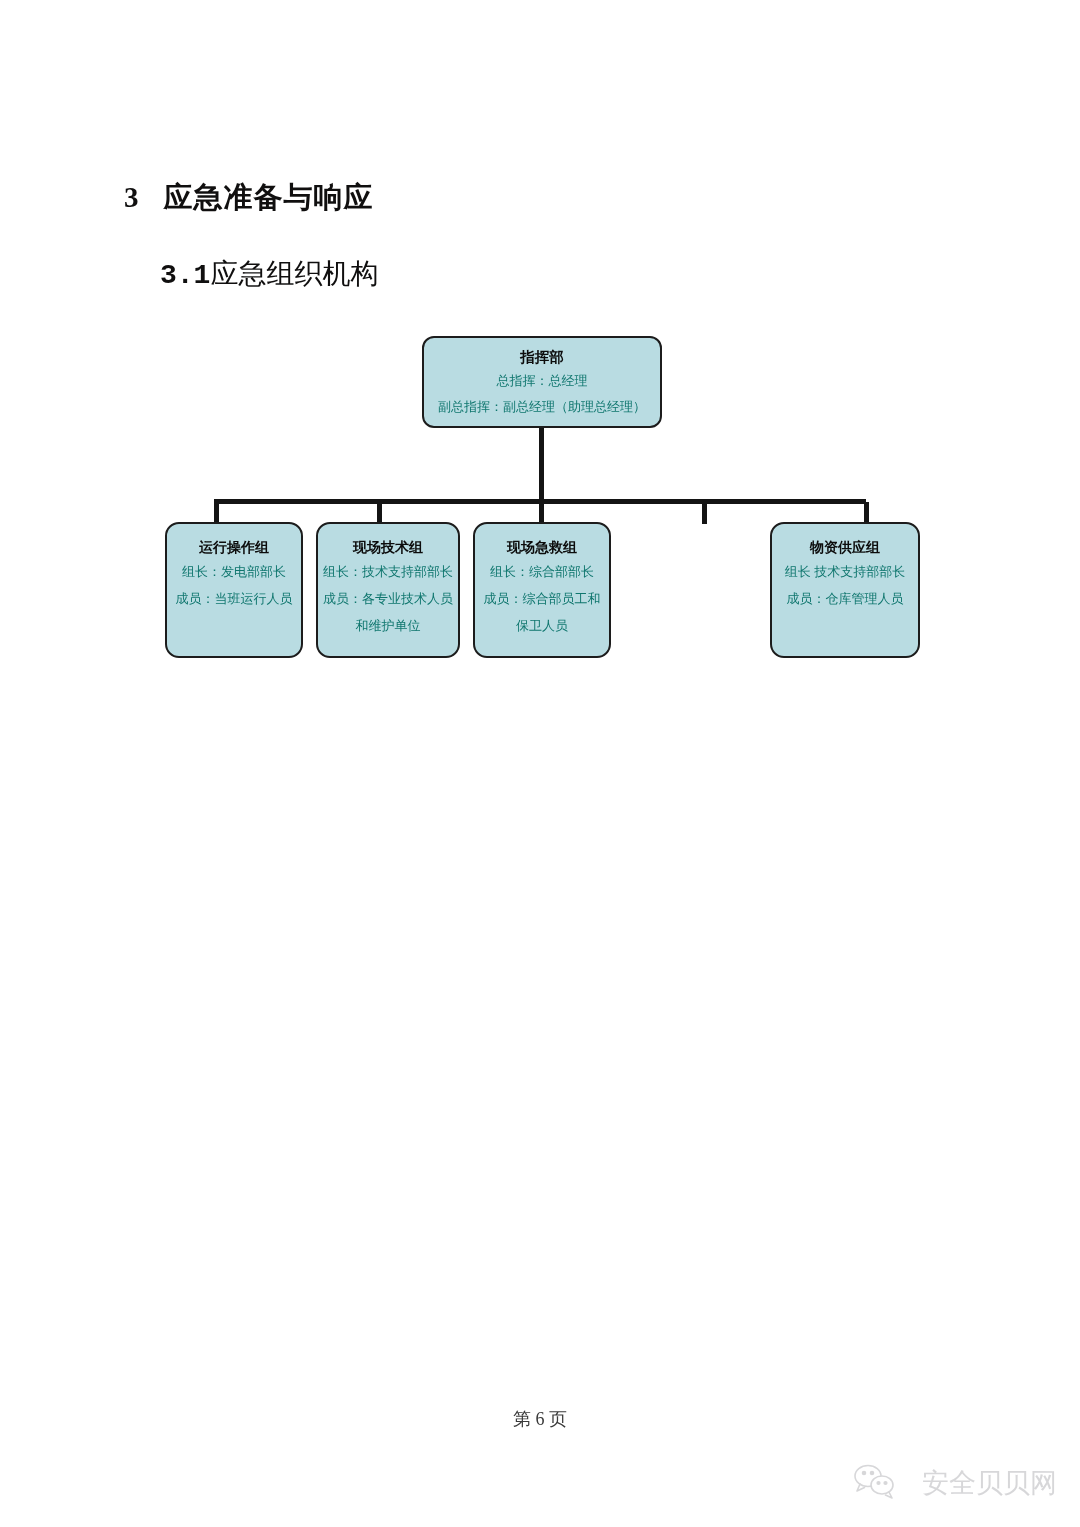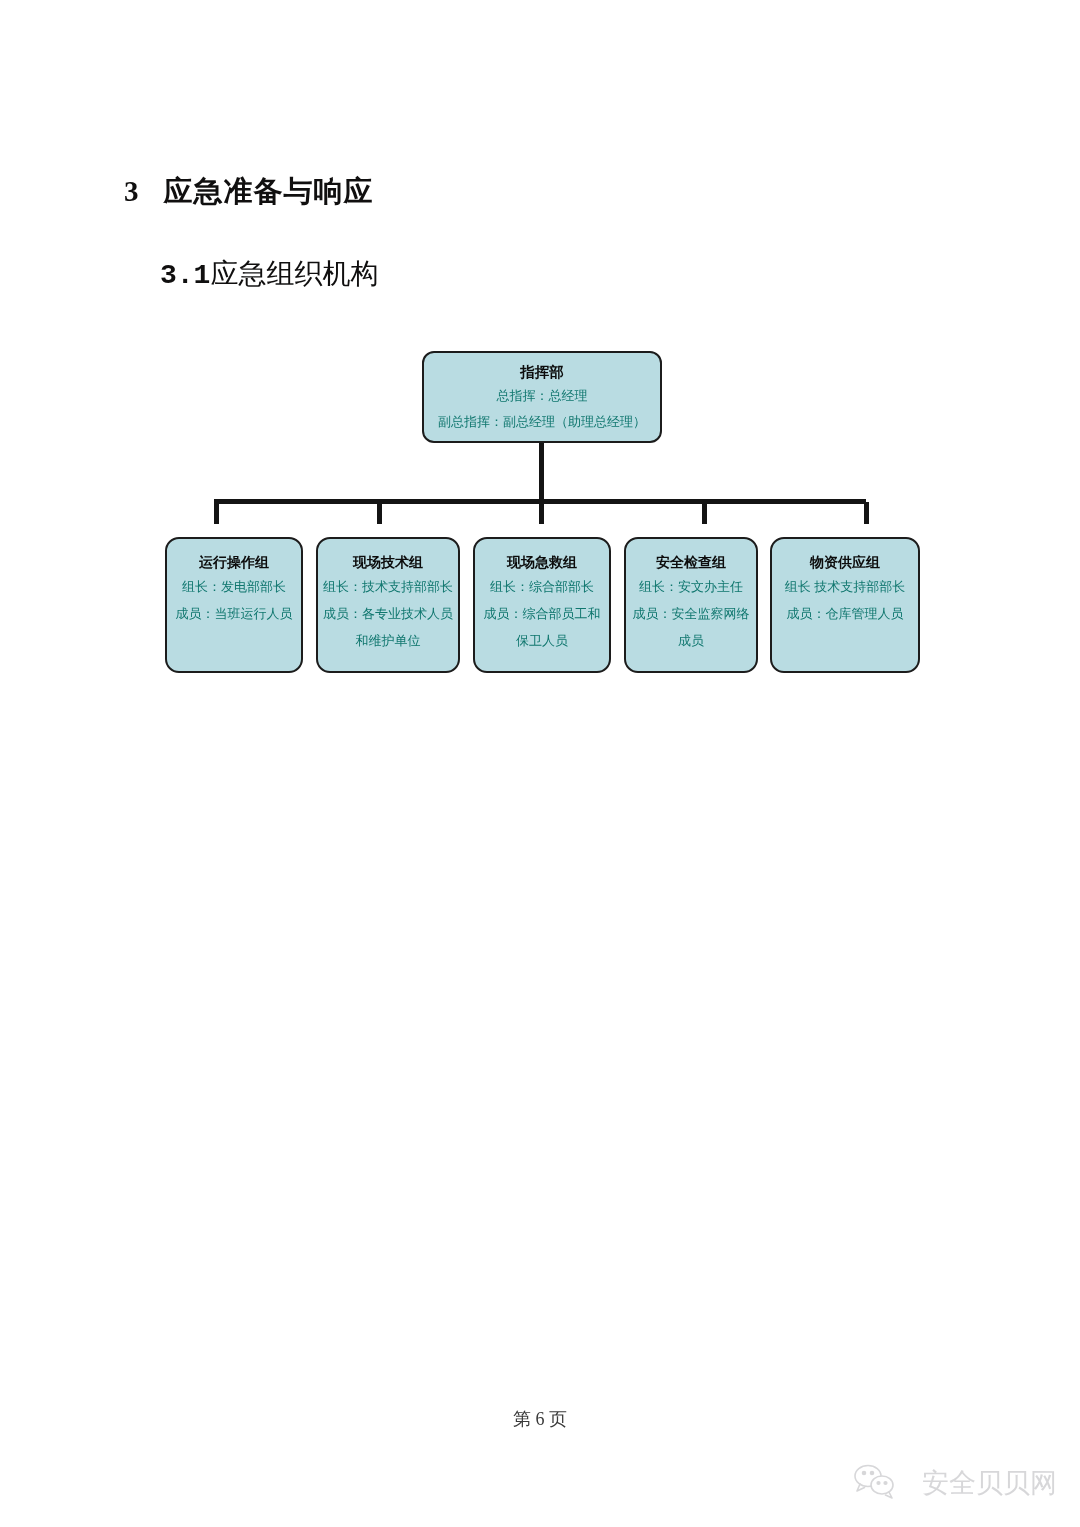--- a/index.html
+++ b/index.html
@@ -13,21 +13,21 @@
     position: relative;
     overflow: hidden;
     font-family: "Liberation Sans", sans-serif;
     color: #111111;
   }
 
   
   .h1 {
     position: absolute;
     left: 124px;
-    top: 172px;
+    top: 178px;
     font-family: "Liberation Serif", serif;
     font-weight: bold;
     font-size: 29px;
     letter-spacing: 1px;
     white-space: nowrap;
     color: #100f0f;
   }
   .h1 .num { margin-right: 24px; }
 
   .h2 {
@@ -60,21 +60,20 @@
     position: absolute;
     box-sizing: border-box;
     background: #b9dce2;
     border: 2px solid #1c1c1c;
     border-radius: 14px;
     display: flex;
     flex-direction: column;
     align-items: center;
     padding-top: 12px;
     z-index: 2;
-    margin-top: 15px;
   }
   .node .title {
     font-weight: bold;
     font-size: 14.5px;
     line-height: 22px;
     color: #0c0c0c;
     white-space: nowrap;
   }
   .node .line {
     font-size: 13.5px;
@@ -191,26 +190,20 @@
     <div class="line">成员：当班运行人员</div>
   </div>
 
   <div class="node child" id="node-c2">
     <div class="title">现场急救组</div>
     <div class="line">组长：综合部部长</div>
     <div class="line">成员：综合部员工和</div>
     <div class="line">保卫人员</div>
   </div>
 
-  <div class="node child" id="node-c3">
-    <div class="title">安全检查组</div>
-    <div class="line">组长：安文办主任</div>
-    <div class="line">成员：安全监察网络</div>
-    <div class="line">成员</div>
-  </div>
 
   <div class="node child" id="node-c4">
     <div class="title">物资供应组</div>
     <div class="line">组长 技术支持部部长</div>
     <div class="line">成员：仓库管理人员</div>
   </div>
 
 </div>
 
 <div class="footer">

